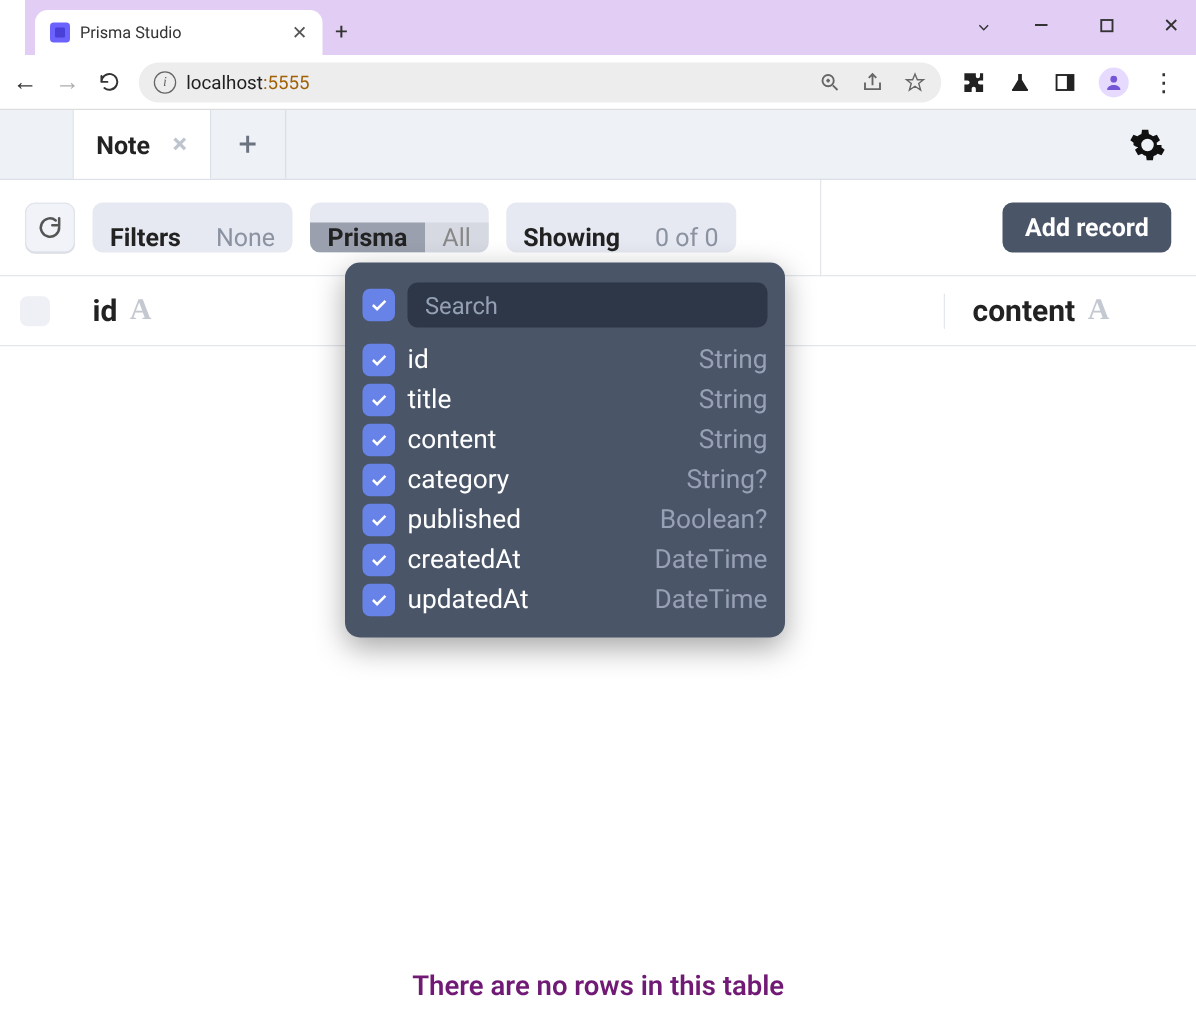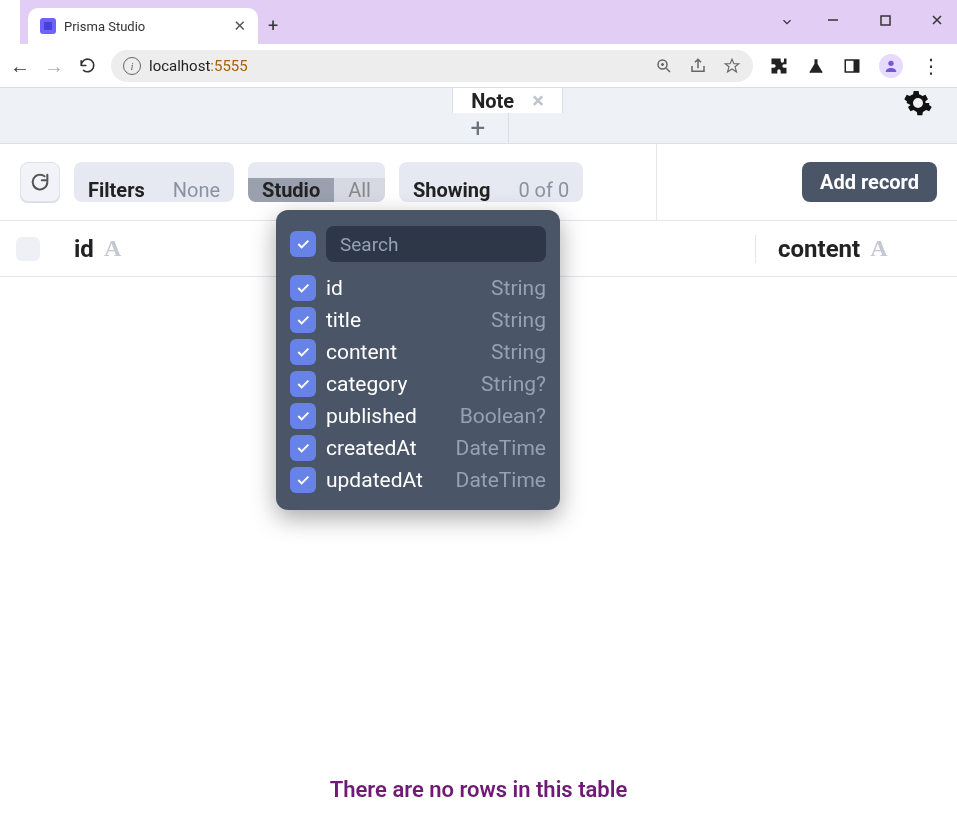--- a/index.html
+++ b/index.html
@@ -26,21 +26,21 @@
     .url-info { width: 18px; height: 18px; border: 1.5px solid #666; border-radius: 50%; display:flex; align-items:center; justify-content:center; font-size:11px; color:#666; font-family: serif; font-style: italic;}
     .url-text { font-size: 15px; color: #333; }
     .url-text .host { color: #222; }
     .url-text .port { color: #a16207; }
     .url-right { margin-left: auto; display: flex; gap: 16px; align-items: center; color: #5f5f5f; }
     .addr-icons { display: flex; gap: 18px; align-items: center; color: #333; padding: 0 6px 0 2px; }
     .avatar { width: 24px; height: 24px; background: #e6dbff; border-radius: 50%; display: flex; align-items: center; justify-content: center; }
     .menu-dots { font-size: 20px; }
 
     
-    .model-tabs { background: #eef1f5; height: 56px; display: flex; align-items: center; border-bottom: 1px solid #dbe0e8; position: relative; flex-direction: column; }
+    .model-tabs { background: #eef1f5; height: 56px; display: flex; align-items: center; border-bottom: 1px solid #dbe0e8; position: relative; }
     .model-tab { background: #fff; height: 55px; padding: 0 18px; display: flex; align-items: center; gap: 18px; border-right: 1px solid #dbe0e8; margin-left: 58px; border-left:1px solid #dbe0e8;}
     .model-tab-name { font-weight: 700; font-size: 20px; color: #222; }
     .model-tab-close { color: #bec5cf; font-size: 22px; font-weight: 700; }
     .model-add { width: 60px; height: 55px; display: flex; align-items: center; justify-content: center; color: #6b7280; font-size: 26px; font-weight: 400; border-right: 1px solid #dbe0e8; }
     .cog { position: absolute; right: 24px; color: #111; }
 
     
     .toolbar { background: #fff; border-bottom: 1px solid #e3e6eb; padding: 18px 20px; display: flex; gap: 14px; align-items: center; position: relative; }
     .btn-refresh { width: 40px; height: 40px; background: #f1f3f8; border: 1px solid #e0e3ea; border-radius: 8px; box-shadow: 0 1px 0 #d8dbe2; display: flex; align-items: center; justify-content: center; color: #555; }
     .pill-group { display: flex; background: #e6e9f1; border-radius: 8px; overflow: hidden; height: 40px; align-items: flex-end; }
@@ -58,21 +58,21 @@
     .checkbox-empty { width: 24px; height: 24px; border-radius: 6px; background: #eef0f5; }
     .colhead-cell { display: flex; align-items: center; gap: 10px; font-size: 24px; font-weight: 700; color: #222; padding-left: 18px; }
     .type-badge { color: #c4c8d0; font-weight: 700; font-family: Georgia, serif; font-size: 24px; }
     .col-id { width: 700px; border-right: 1px solid #e3e6eb; }
     .col-content { padding-left: 22px; }
 
     
     .empty { position: absolute; left: 0; right: 0; top: 777px; text-align: center; color: #701a75; font-weight: 600; font-size: 22px; }
 
     
-    .fields-panel { position: absolute; left: 276px; top: 210px; width: 284px; background: #4a5568; border-radius: 12px; box-shadow: 0 8px 24px rgba(0,0,0,0.35); padding: 16px 14px 14px; }
+    .fields-panel { position: absolute; left: 276px; top: 210px; width: 352px; background: #4a5568; border-radius: 12px; box-shadow: 0 8px 24px rgba(0,0,0,0.35); padding: 16px 14px 14px; }
     .fp-top { display: flex; gap: 10px; align-items: center; margin-bottom: 10px; }
     .chk { width: 26px; height: 26px; background: #6783e8; border-radius: 6px; display: flex; align-items: center; justify-content: center; flex: none; }
     .chk svg { width: 16px; height: 16px; stroke: #fff; stroke-width: 3; fill: none; }
     .fp-search { flex: 1; background: #2d3748; border-radius: 8px; height: 36px; display: flex; align-items: center; padding: 0 14px; color: #94a0b4; font-size: 19px; }
     .fp-row { display: flex; align-items: center; gap: 10px; height: 32px; }
     .fp-name { color: #fff; font-size: 21px; }
     .fp-type { margin-left: auto; color: #97a0b4; font-size: 21px; }
 
     svg { display: block; }
   </style>
@@ -190,21 +190,21 @@
   <div class="btn-refresh">
     <svg width="22" height="22" viewBox="0 0 24 24">
         <path d="M20 12a8 8 0 1 1-3-6.2M20 4v6h-6" stroke="#555" stroke-width="2.2" fill="none" stroke-linecap="round"></path>
       </svg>
   </div>
   <div class="pill-group">
     <span class="pill-seg strong">Filters</span>
     <span class="pill-seg muted">None</span>
   </div>
   <div class="pill-group">
-    <span class="pill-seg active">Studio</span>
+    <span class="pill-seg active">Prisma</span>
     <span class="pill-seg muted" style="background:#d6d9e2">All</span>
   </div>
   <div class="pill-group">
     <span class="pill-seg strong">Showing</span>
     <span class="pill-seg muted">0 of 0</span>
   </div>
   <div class="toolbar-right-sep"></div>
   <div class="add-record">
     <span>Add record</span>
   </div>

